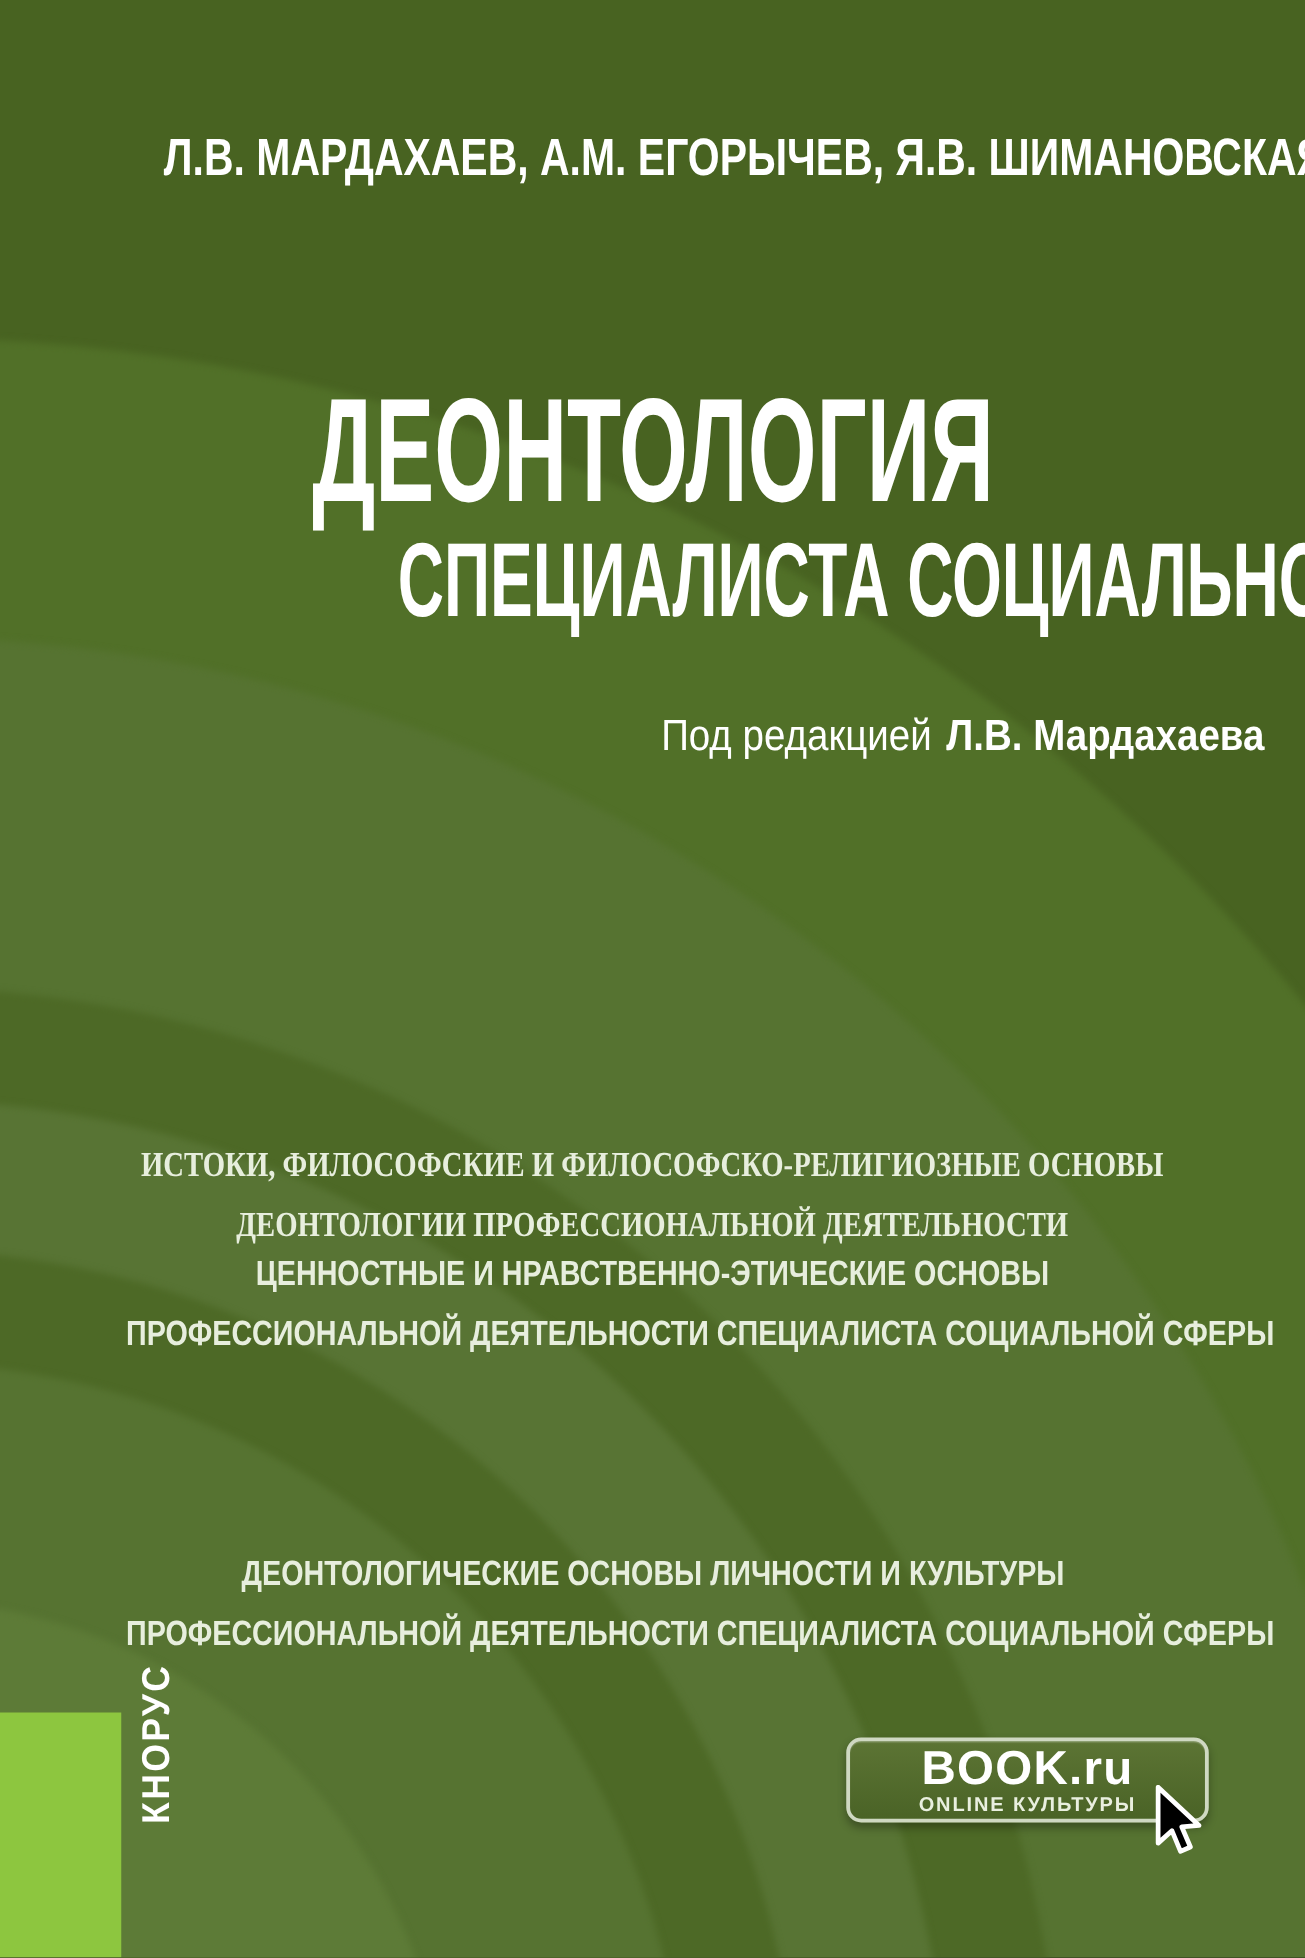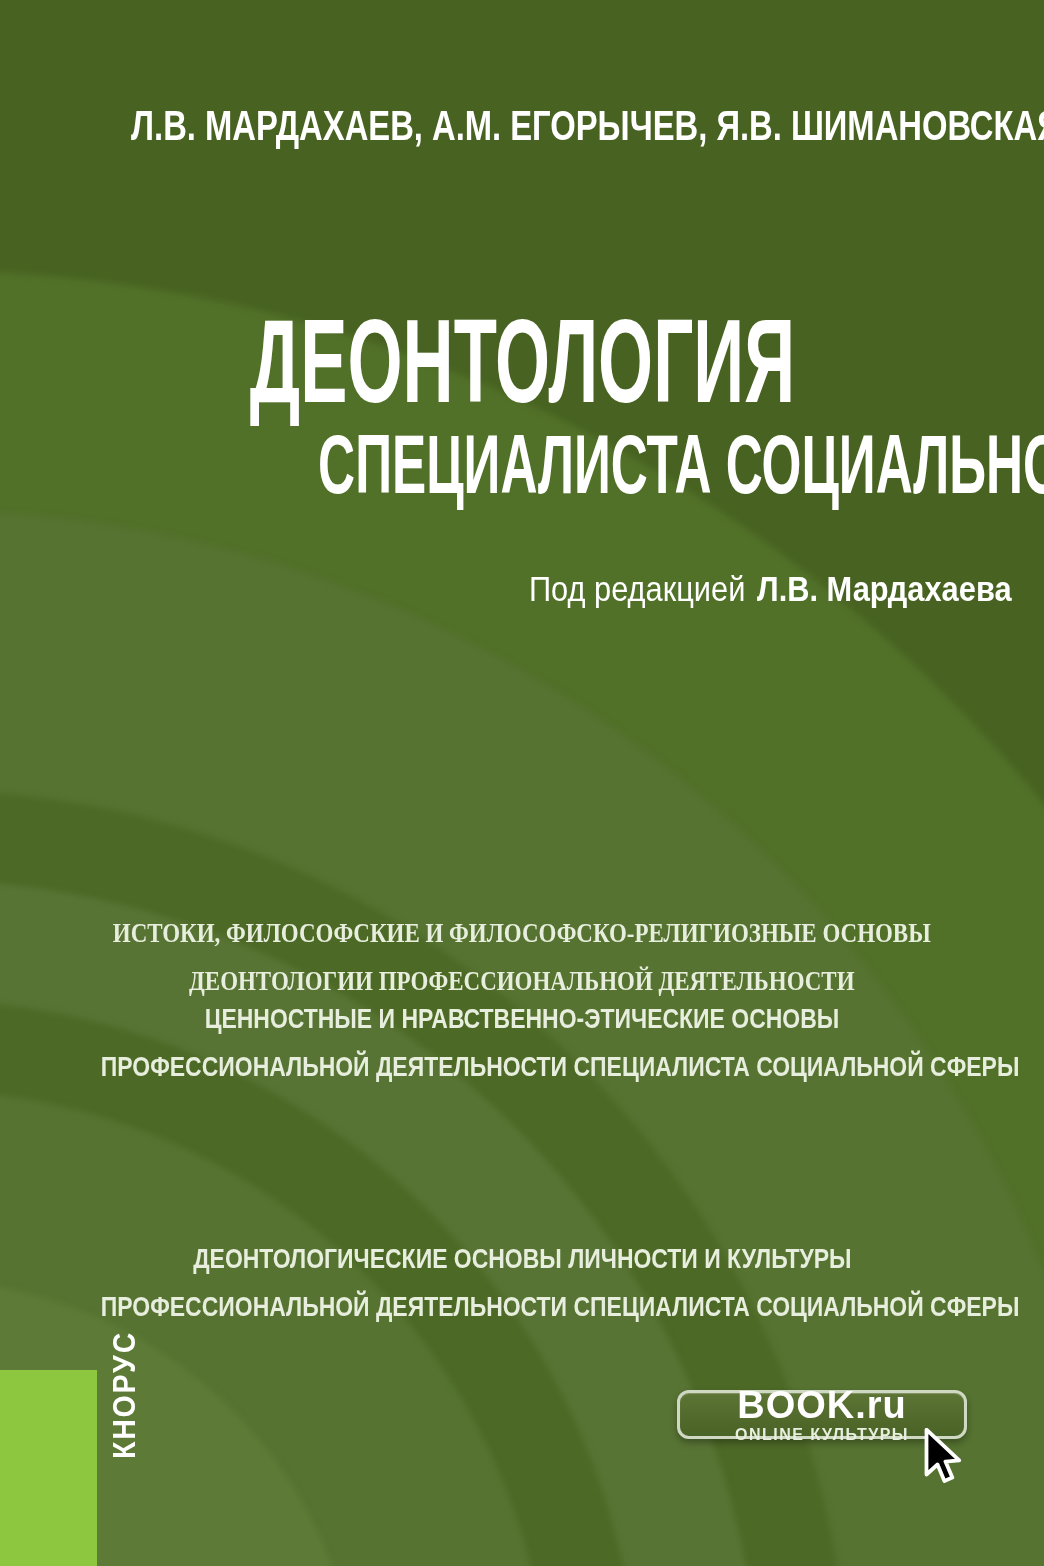--- a/index.html
+++ b/index.html
@@ -57,21 +57,21 @@
   .stripe{position:absolute;left:0;top:1370px;width:97px;height:196px;background:#8dc63f;}
   .knorus-box{position:absolute;left:60px;top:1330px;width:130px;height:130px;}
   .knorus-box > span{
     position:absolute;left:50%;top:50%;
     transform:translate(-50%,-50%) rotate(-90deg) scaleX(.92);
     white-space:nowrap;color:#fff;font-size:31px;font-weight:700;letter-spacing:2px;
   }
 
   
   .badge{
-    position:absolute;left:677px;top:1390px;width:290px;height:49px;
+    position:absolute;left:677px;top:1390px;width:290px;height:68px;
     box-sizing:border-box;border:3px solid #cfd8c2;border-radius:12px;
     background:linear-gradient(180deg,#5c7434 0%,#4a6326 100%);
     box-shadow:0 4px 7px rgba(0,0,0,.30), inset 0 1px 1px rgba(255,255,255,.25);
     display:flex;flex-direction:column;align-items:center;justify-content:center;
     color:#fff;cursor:pointer;
   }
   .badge-title{font-size:38px;font-weight:700;letter-spacing:1px;line-height:1;}
   .badge-sub{font-size:16px;font-weight:700;letter-spacing:1.5px;color:#e9efdf;margin-top:3px;line-height:1;}
 
   .cursor{position:absolute;left:921px;top:1428px;width:42px;height:62px;}

